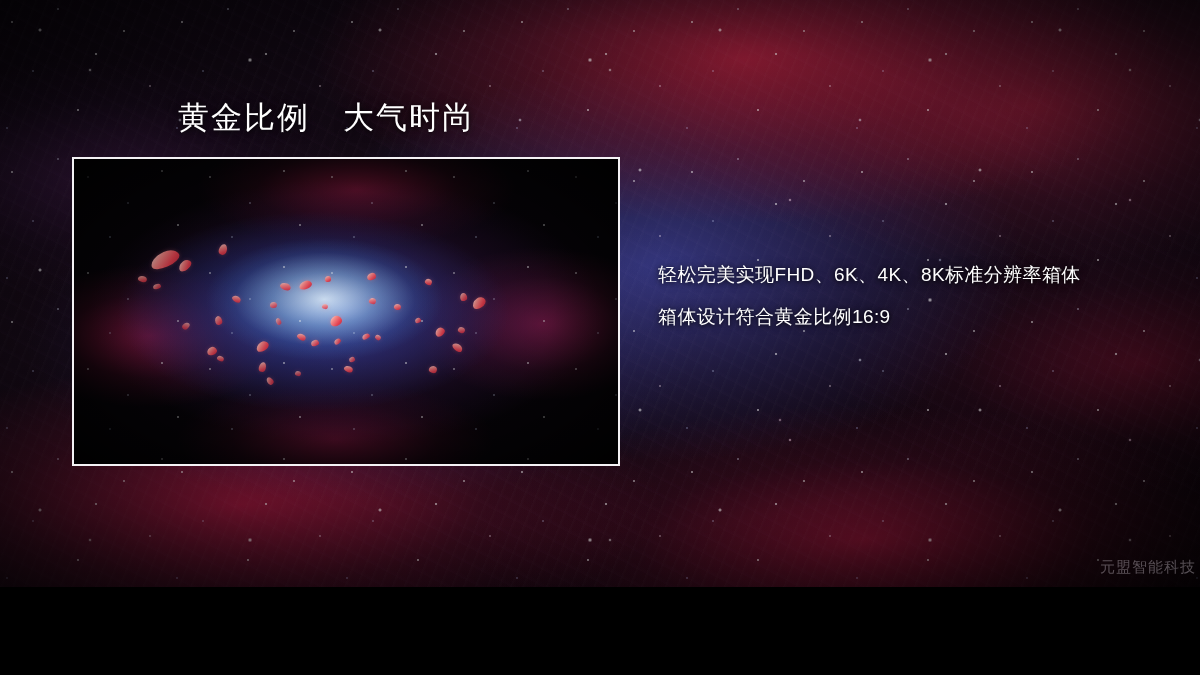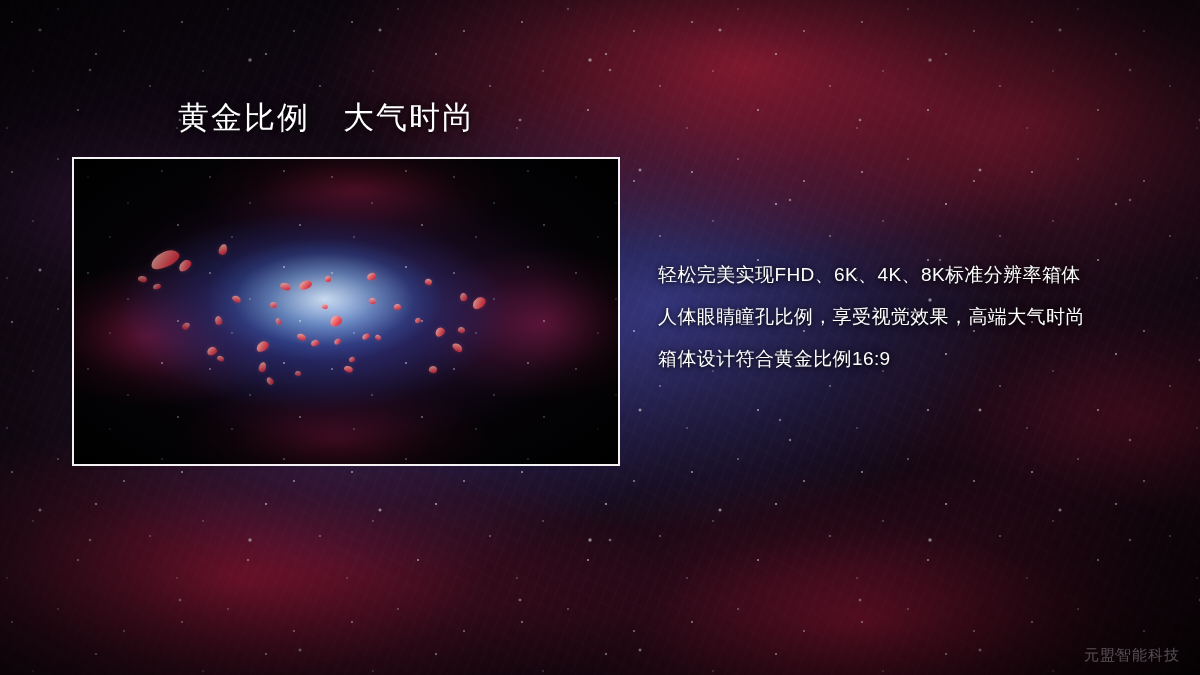--- a/index.html
+++ b/index.html
@@ -7,21 +7,21 @@
     padding: 0;
     background: #000;
   }
   body {
     font-family: "Liberation Sans", "DejaVu Sans", sans-serif;
   }
 
   #slide {
     position: relative;
     width: 1200px;
-    height: 675px;
+    height: 587px;
     overflow: hidden;
     background: #7f1d1d;
   }
 
   
   .bg-base {
     position: absolute;
     inset: 0;
     background:
       radial-gradient(ellipse 46% 36% at 62% 10%,  rgba(196, 36, 66, 0.72) 0%, rgba(150,28,56,0.40) 42%, rgba(60,12,32,0.0) 78%),
@@ -174,21 +174,21 @@
     line-height: 42px;
     color: #ffffff;
     letter-spacing: 0.4px;
     white-space: pre;
     text-shadow: 0 1px 4px rgba(0,0,0,0.80), 0 0 10px rgba(0,0,0,0.55);
   }
 
   
   #watermark {
     position: absolute;
-    right: 20px;
+    right: 4px;
     bottom: 10px;
     font-size: 15px;
     letter-spacing: 1px;
     color: rgba(190, 180, 190, 0.42);
     white-space: pre;
   }
 </style>
 </head>
 <body>
 
@@ -247,19 +247,18 @@
           <div class="petal" style="left: 71%; top: 44%; width: 7px; height: 8px; opacity: 0.86; transform: rotate(-16deg);"></div>
           <div class="petal" style="left: 73.2%; top: 45.5%; width: 14px; height: 10px; opacity: 0.97; transform: rotate(-34deg);"></div>
           <div class="petal" style="left: 70.6%; top: 55%; width: 7px; height: 6px; opacity: 0.84; transform: rotate(22deg);"></div>
         </div>
       <div class="pic-vignette"></div>
     </div>
   </div>
 
   <div id="body-copy">
     <div class="line">轻松完美实现FHD、6K、4K、8K标准分辨率箱体</div>
-    <div class="line">人体眼睛瞳孔比例，享受视觉效果，高端大气时尚</div>
     <div class="line">箱体设计符合黄金比例16:9</div>
   </div>
 
   <div id="watermark">元盟智能科技</div>
 
 </div>
 
 </body></html>

